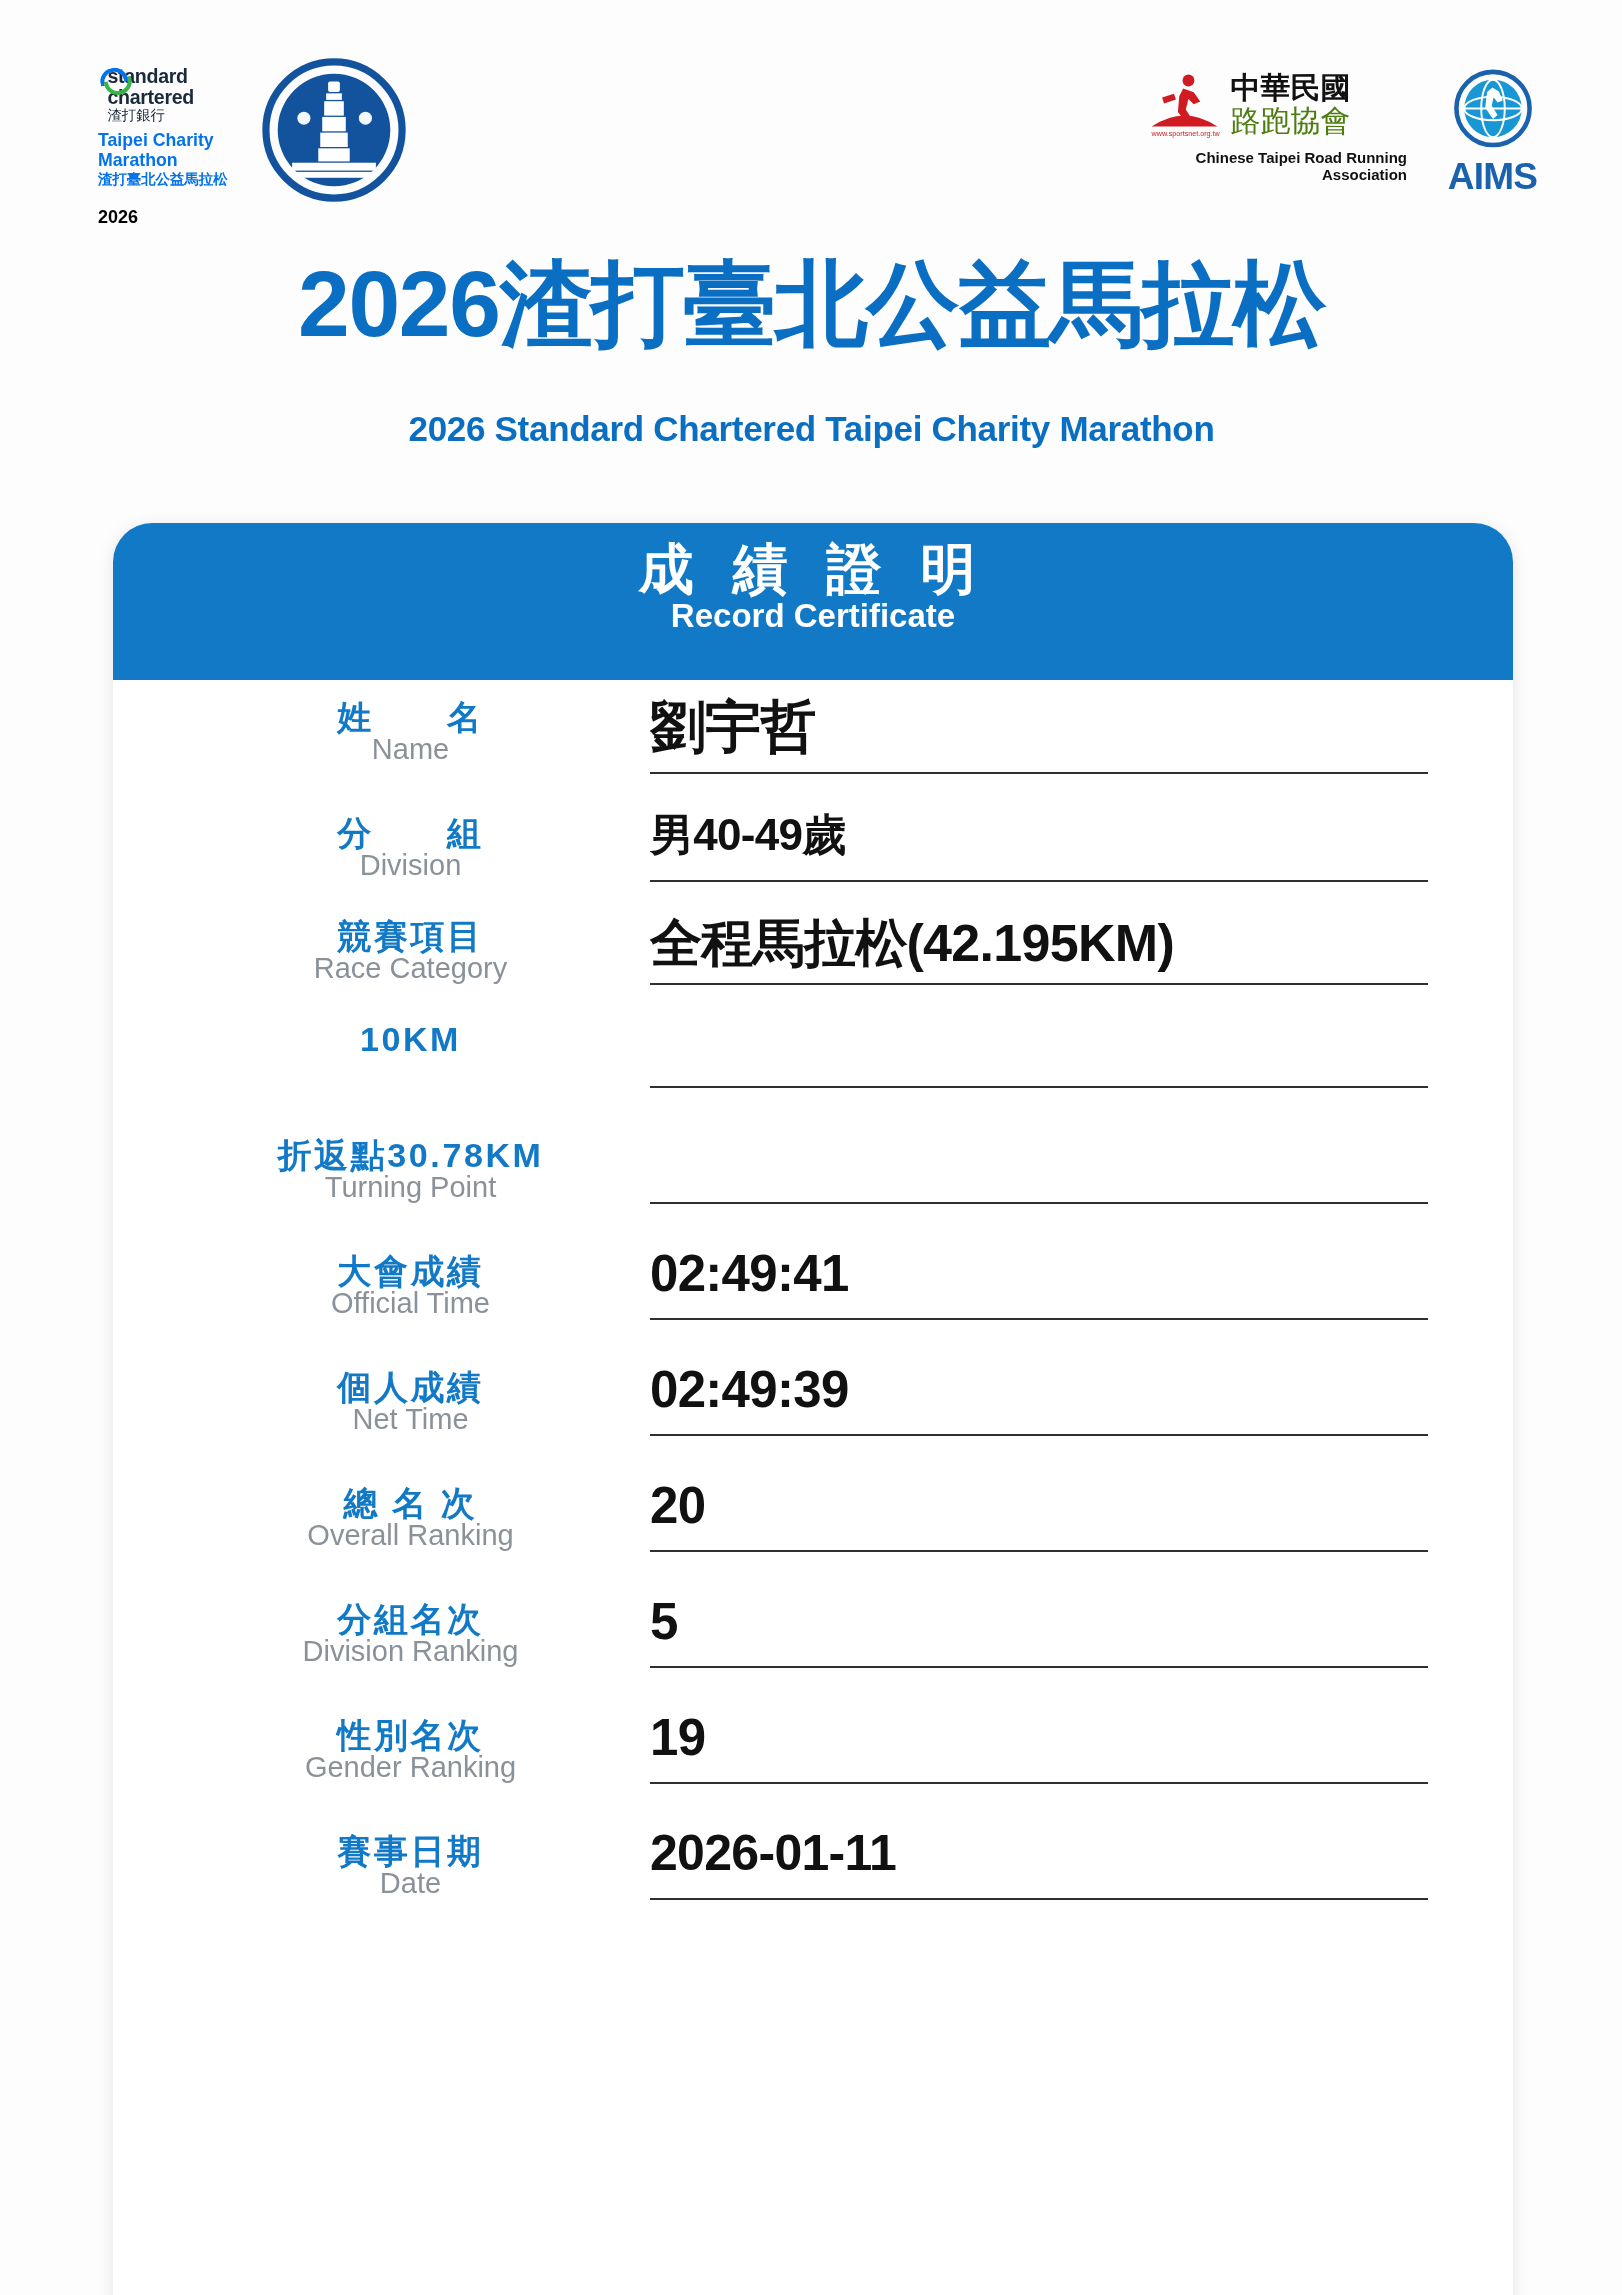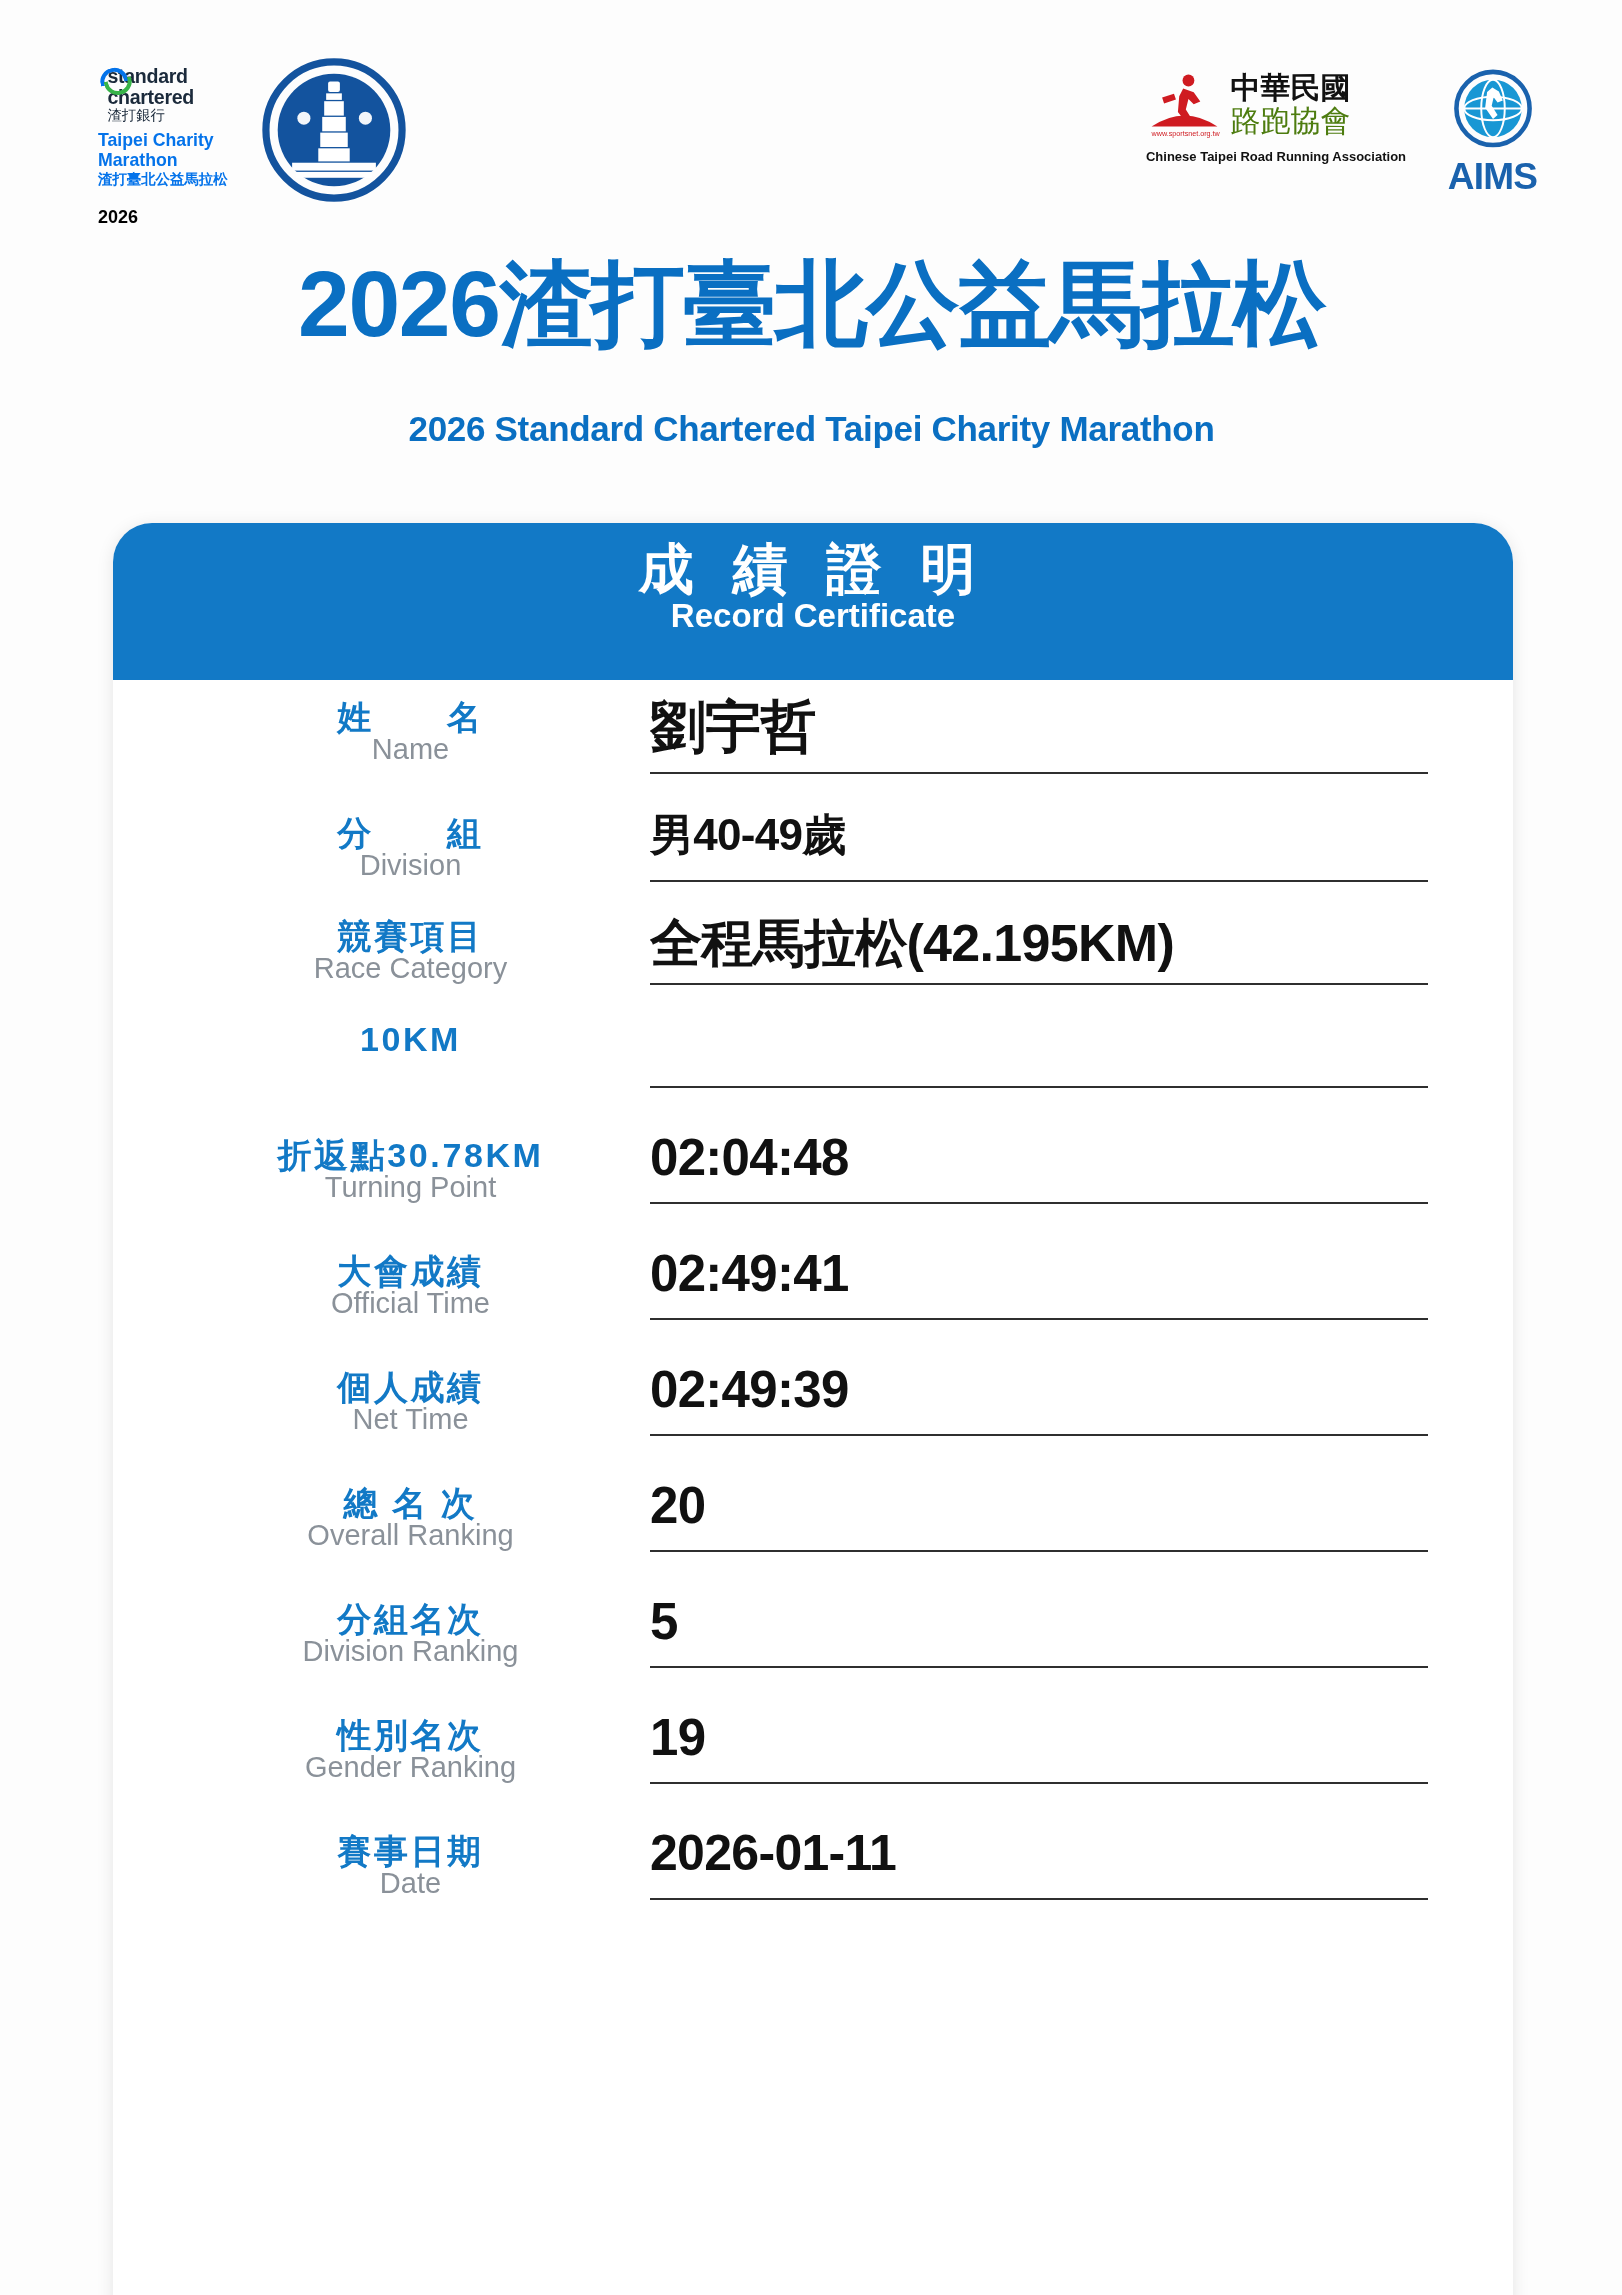--- a/index.html
+++ b/index.html
@@ -301,21 +301,21 @@
             <circle cx="66" cy="22" r="9" fill="#cf1b21"></circle>
             <path d="M58,34 l16,6 l10,14 l-10,4 l-8,-8 l-4,16 l10,16 l-8,6 l-14,-18 l2,-24 z" fill="#cf1b21"></path>
             <path d="M44,42 l-18,6 l3,9 l18,-6 z" fill="#cf1b21"></path>
           </svg>
         </span>
         <span style="margin-left:6.5px; line-height:1.1; padding-top:5.2px;">
           <div style="font-size:30px; font-weight:800; color:#111;">中華民國</div>
           <div style="font-size:30px; font-weight:400; color:#4d7c0f;">路跑協會</div>
         </span>
       </div>
-      <div style="font-size:13px; color:#111; font-weight:600; margin-top:2.6px; text-align:center;">Chinese Taipei Road Running Association</div>
+      <div style="font-size:15px; color:#111; font-weight:600; margin-top:2.6px; text-align:right;">Chinese Taipei Road Running Association</div>
       <div style="font-size:7.2px; color:#cf1b21; position:absolute; left:6.5px; top:63px;">www.sportsnet.org.tw</div>
     </div>
 
     <div class="aims">
       <span>
         <svg viewBox="0 0 150 150" width="98" height="98">
           <circle cx="75" cy="68" r="56" fill="none" stroke="#1a62ad" stroke-width="7"></circle>
           <circle cx="75" cy="68" r="44" fill="#1897d4"></circle>
           <ellipse cx="75" cy="68" rx="44" ry="18" fill="none" stroke="#ffffff" stroke-width="3"></ellipse>
           <ellipse cx="75" cy="68" rx="18" ry="44" fill="none" stroke="#ffffff" stroke-width="3"></ellipse>
@@ -372,21 +372,20 @@
         </div>
         <div class="rule"></div>
       </div>
 
 
       <div class="row">
         <div class="label">
           <div class="zh">折返點30.78KM</div>
           <div class="en">Turning Point</div>
         </div>
-        <div class="value">02:04:48</div>
         <div class="rule"></div>
       </div>
 
       <div class="row">
         <div class="label">
           <div class="zh">大會成績</div>
           <div class="en">Official Time</div>
         </div>
         <div class="value">02:49:41</div>
         <div class="rule"></div>

